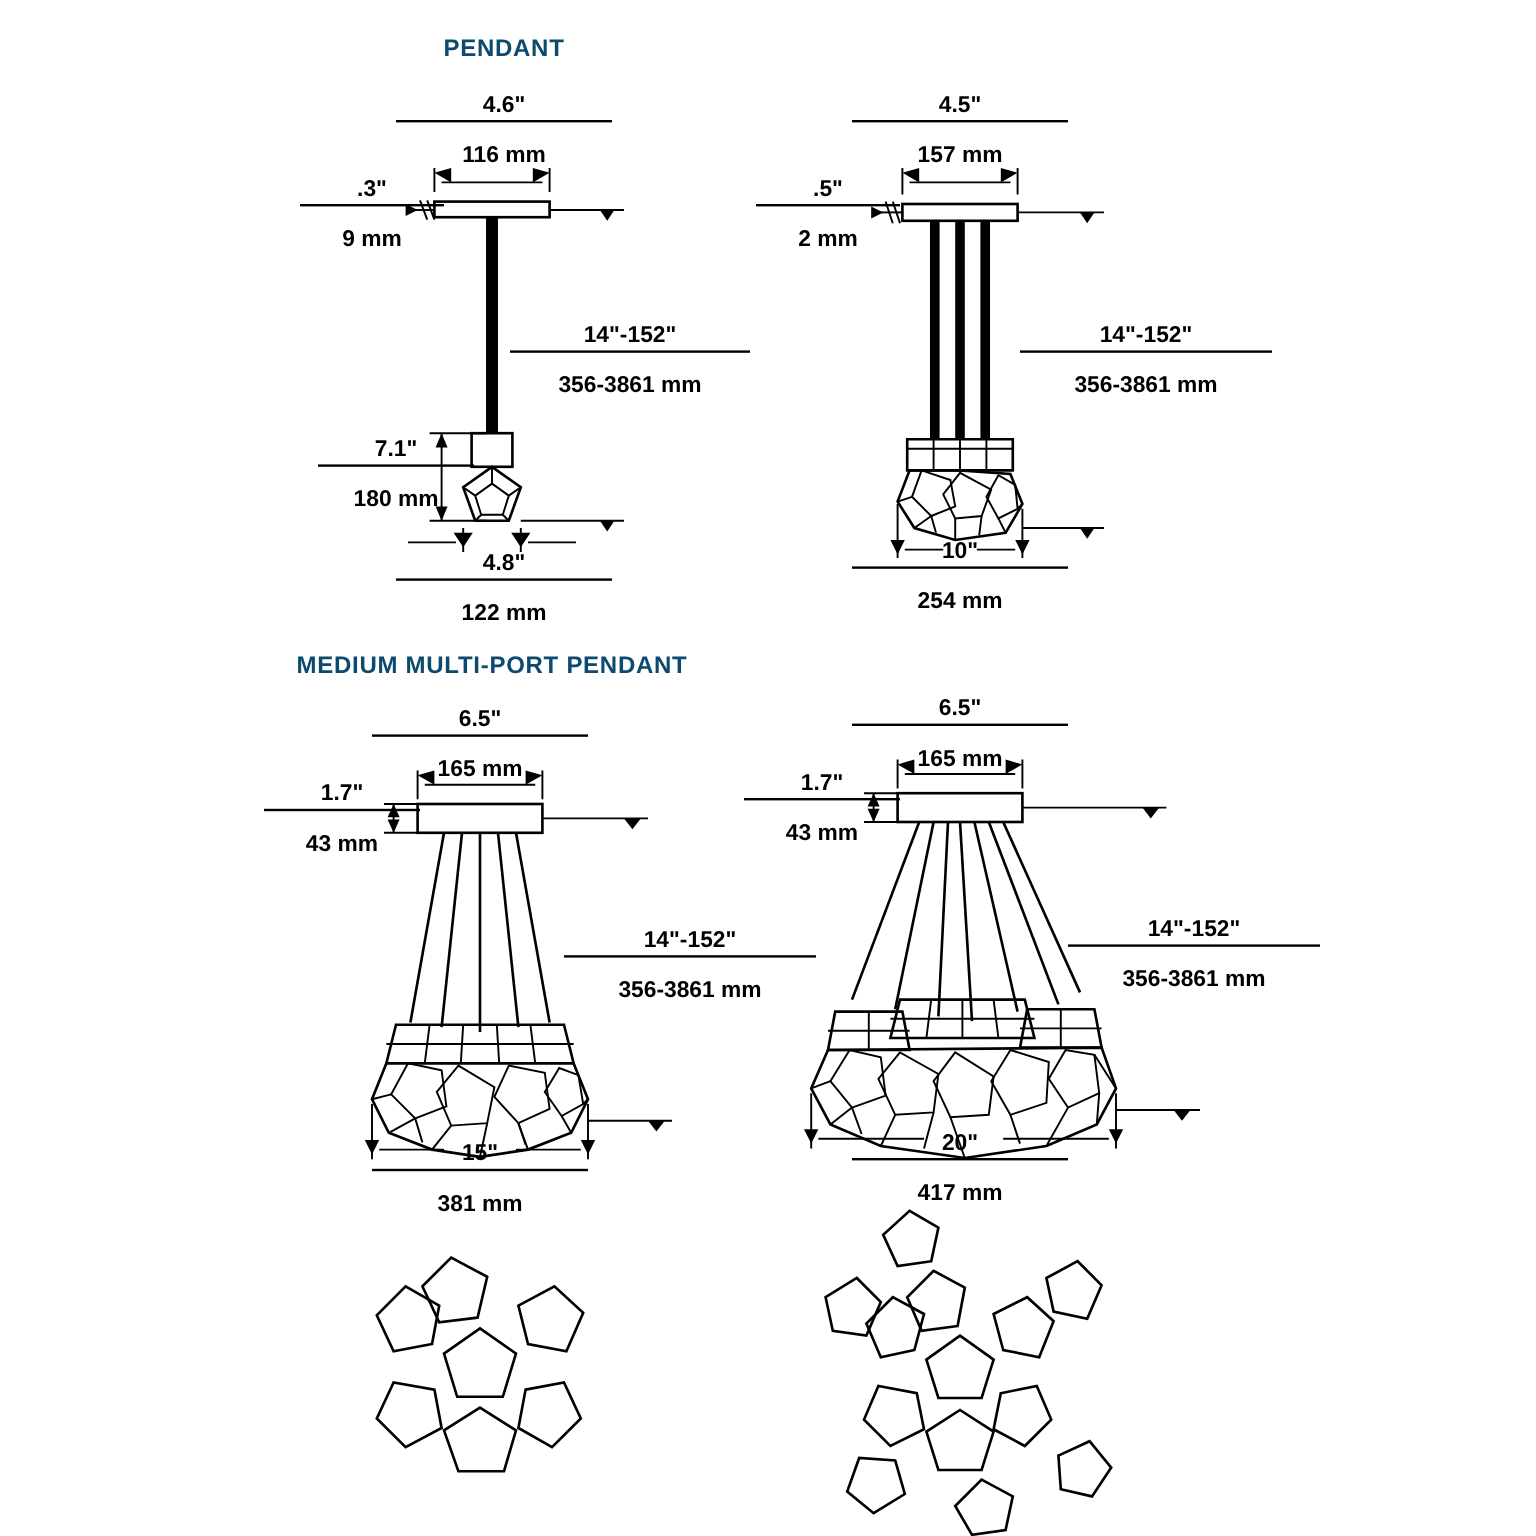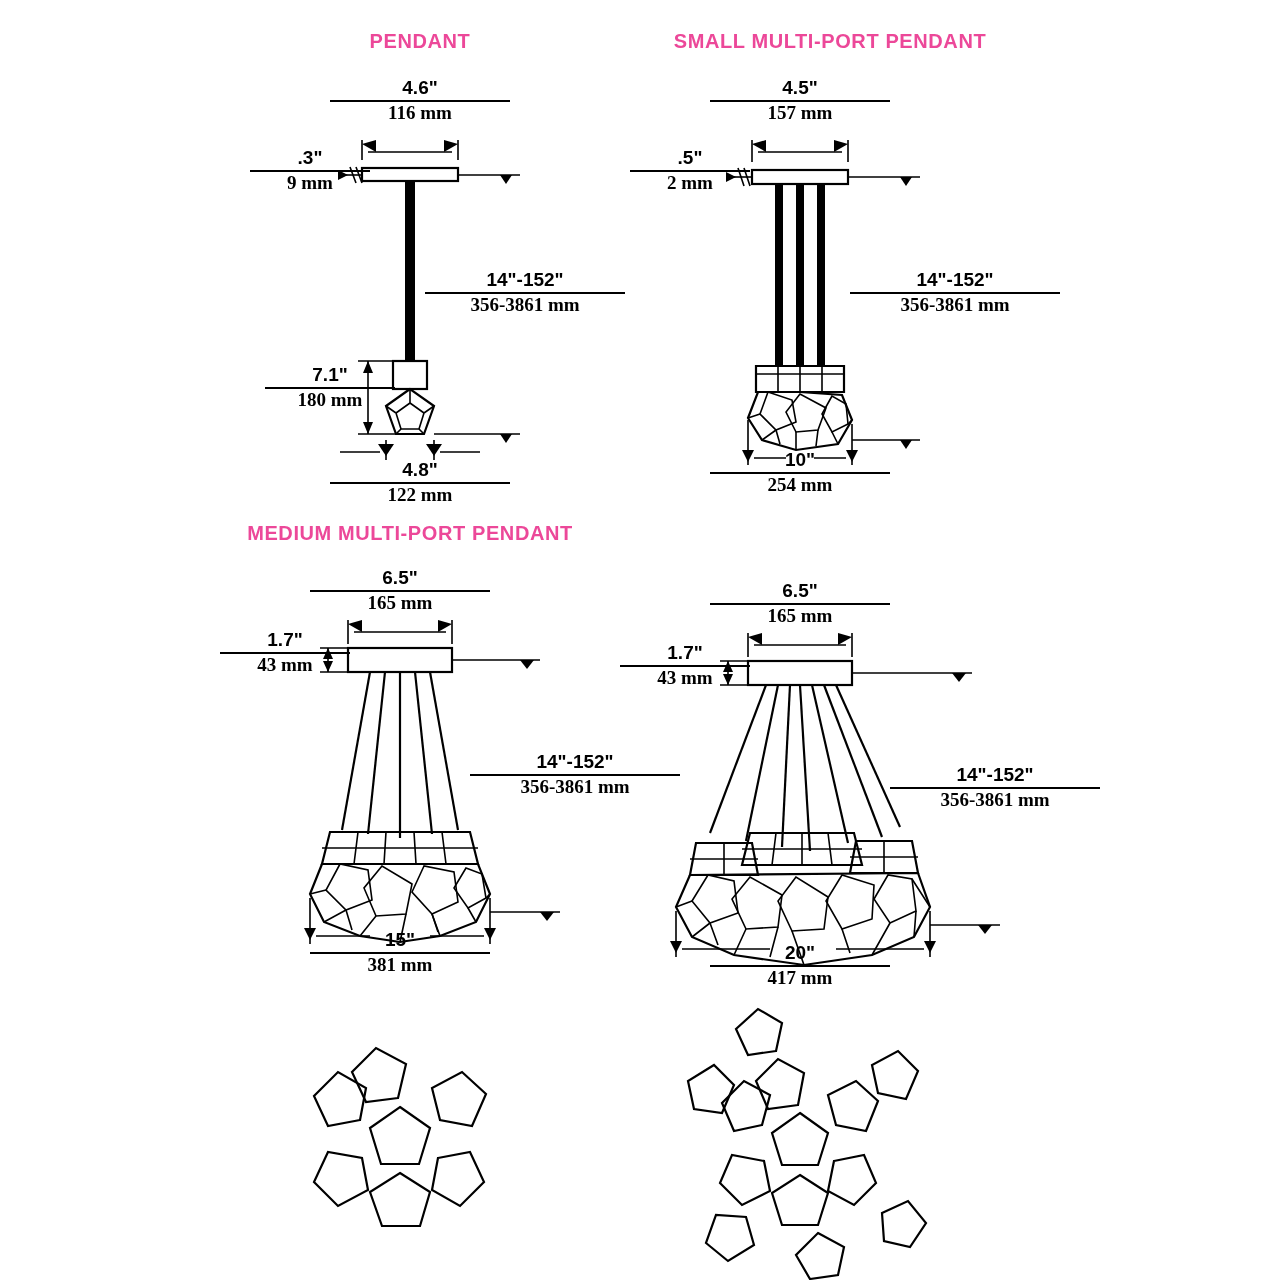--- a/index.html
+++ b/index.html
@@ -22,40 +22,39 @@
   .panel {
     position: absolute;
   }
   .title {
     position: absolute;
     font-size: 20px;
     font-weight: 700;
     letter-spacing: 0.6px;
     white-space: nowrap;
     text-align: center;
-    color: #ec4899;
+    color: #0c4a6e;
   }
   .dim {
     position: absolute;
     text-align: center;
     white-space: nowrap;
     line-height: 1.08;
     font-size: 19px;
     font-weight: 700;
     color: #000;
   }
   .dim .imp {
     display: block;
     padding: 0 4px 1px 4px;
     border-bottom: 2px solid #000;
   }
   .dim .met {
     display: block;
-    padding: 1px 4px 0 4px;
-    font-family: Liberation Serif, serif;
+    padding: 18px 4px 0 4px;
   }
   svg {
     position: absolute;
     overflow: visible;
   }
   .ln {
     stroke: #000;
     fill: none;
   }
   .thin { stroke-width: 1.6; }
@@ -132,21 +131,20 @@
 
       <path class="ln thin" d="M166 420 L166 440 M214 420 L214 440"></path>
       <path class="ln thin" d="M160 432 L120 432 M220 432 L260 432"></path>
       <path class="fillblk" d="M166 436 L158 424 L174 424 Z"></path>
       <path class="fillblk" d="M214 436 L206 424 L222 424 Z"></path>
     </svg>
   </div>
 
   <div class="panel" style="left:600px; top:20px; width:460px; height:500px;">
 
-    <div class="title" style="left:0px; top:10px; width:460px;">SMALL MULTI-PORT PENDANT</div>
 
     <div class="dim" style="left:110px; top:58px; width:180px;">
       <span class="imp">4.5"</span>
       <span class="met">157 mm</span>
     </div>
 
     <div class="dim" style="left:30px; top:128px; width:120px;">
       <span class="imp">.5"</span>
       <span class="met">2 mm</span>
     </div>
@@ -195,21 +193,21 @@
       <path class="ln thin" d="M252 420 L320 420"></path>
       <path class="fillblk" d="M300 420 L312 420 L306 429 Z"></path>
 
       <path class="ln thin" d="M148 400 L148 445 M252 404 L252 445"></path>
       <path class="ln thin" d="M154 438 L186 438 M246 438 L214 438"></path>
       <path class="fillblk" d="M148 442 L142 430 L154 430 Z"></path>
       <path class="fillblk" d="M252 442 L246 430 L258 430 Z"></path>
     </svg>
   </div>
 
-  <div class="panel" style="left:200px; top:512px; width:460px; height:500px;">
+  <div class="panel" style="left:200px; top:534px; width:460px; height:500px;">
 
     <div class="title" style="left:0px; top:10px; width:420px;">MEDIUM MULTI-PORT PENDANT</div>
 
     <div class="dim" style="left:110px; top:56px; width:180px;">
       <span class="imp">6.5"</span>
       <span class="met">165 mm</span>
     </div>
 
     <div class="dim" style="left:20px; top:118px; width:130px;">
       <span class="imp">1.7"</span>

